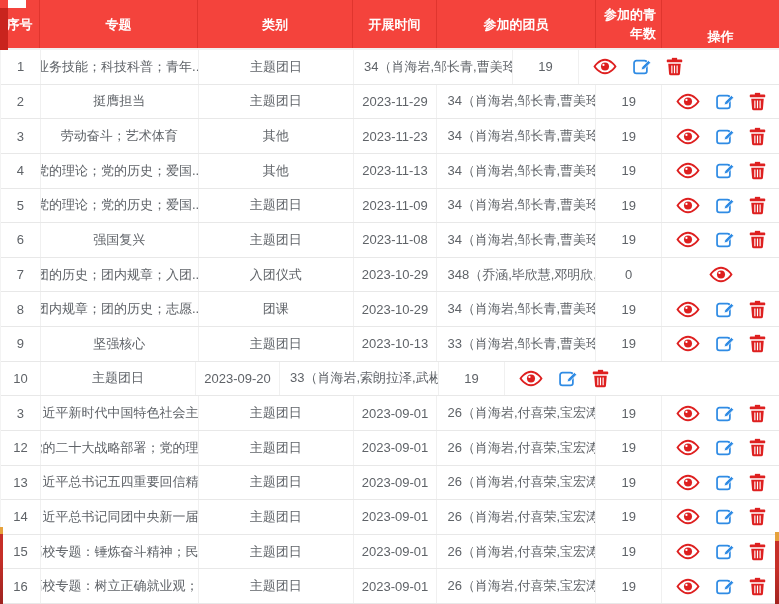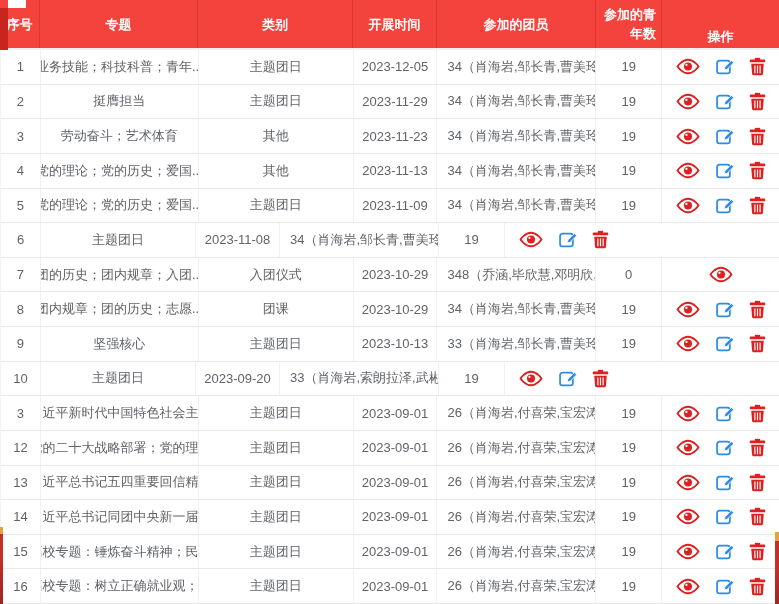--- a/index.html
+++ b/index.html
@@ -109,21 +109,20 @@
     <div class="hcell w4">参加的团员</div>
     <div class="hcell w5">参加的青年数</div>
     <div class="hcell w6">操作</div>
   </div>
 
   <div class="tbody">
       <div class="row">
       <div class="cell w0">1</div>
       <div class="cell w1">业务技能；科技科普；青年...</div>
       <div class="cell w2">主题团日</div>
-      <div class="cell w3">2023-12-05</div>
       <div class="cell w4 left">34（肖海岩,邹长青,曹美玲,...</div>
       <div class="cell w5">19</div>
       <div class="cell w6 actions">
         <span class="icon icon-view">
           <svg width="24" height="17" viewBox="0 0 28 19">
             <path d="M14 1.6C6.8 1.6 1.8 9.5 1.8 9.5s5 7.9 12.2 7.9 12.2-7.9 12.2-7.9S21.2 1.6 14 1.6z" fill="none" stroke="currentColor" stroke-width="2.2"></path>
             <circle cx="14" cy="9.5" r="4.7" fill="currentColor"></circle>
             <circle cx="12.2" cy="7.7" r="1.3" fill="#fff"></circle>
           </svg>
         </span>
@@ -262,20 +261,21 @@
             <path d="M7.6 0.8h6.8v3H7.6z" fill="currentColor"></path>
             <rect x="1" y="2.9" width="20" height="3.7" rx="1.2" fill="currentColor"></rect>
             <path d="M2.9 8.3h16.2l-1.05 13a2.3 2.3 0 0 1-2.3 2.1H6.25a2.3 2.3 0 0 1-2.3-2.1z" fill="currentColor"></path>
             <path d="M7.6 10.8v9.8M11 10.8v9.8M14.4 10.8v9.8" stroke="#fff" stroke-width="1.5" fill="none"></path>
           </svg>
         </span>
       </div>
     </div>
       <div class="row">
       <div class="cell w0">6</div>
+      <div class="cell w1">强国复兴</div>
       <div class="cell w2">主题团日</div>
       <div class="cell w3">2023-11-08</div>
       <div class="cell w4 left">34（肖海岩,邹长青,曹美玲,...</div>
       <div class="cell w5">19</div>
       <div class="cell w6 actions">
         <span class="icon icon-view">
           <svg width="24" height="17" viewBox="0 0 28 19">
             <path d="M14 1.6C6.8 1.6 1.8 9.5 1.8 9.5s5 7.9 12.2 7.9 12.2-7.9 12.2-7.9S21.2 1.6 14 1.6z" fill="none" stroke="currentColor" stroke-width="2.2"></path>
             <circle cx="14" cy="9.5" r="4.7" fill="currentColor"></circle>
             <circle cx="12.2" cy="7.7" r="1.3" fill="#fff"></circle>

